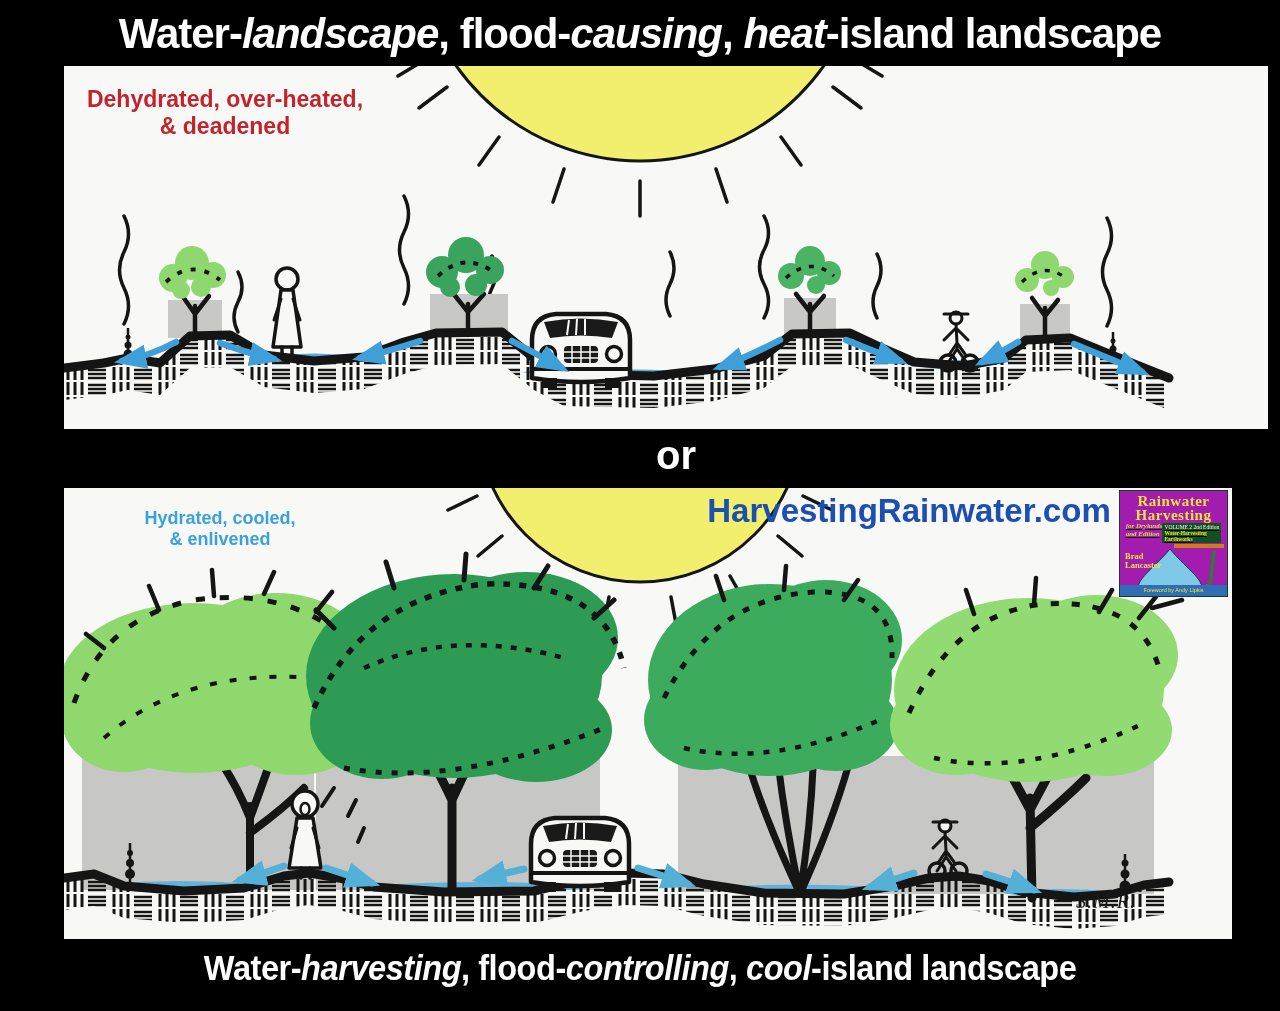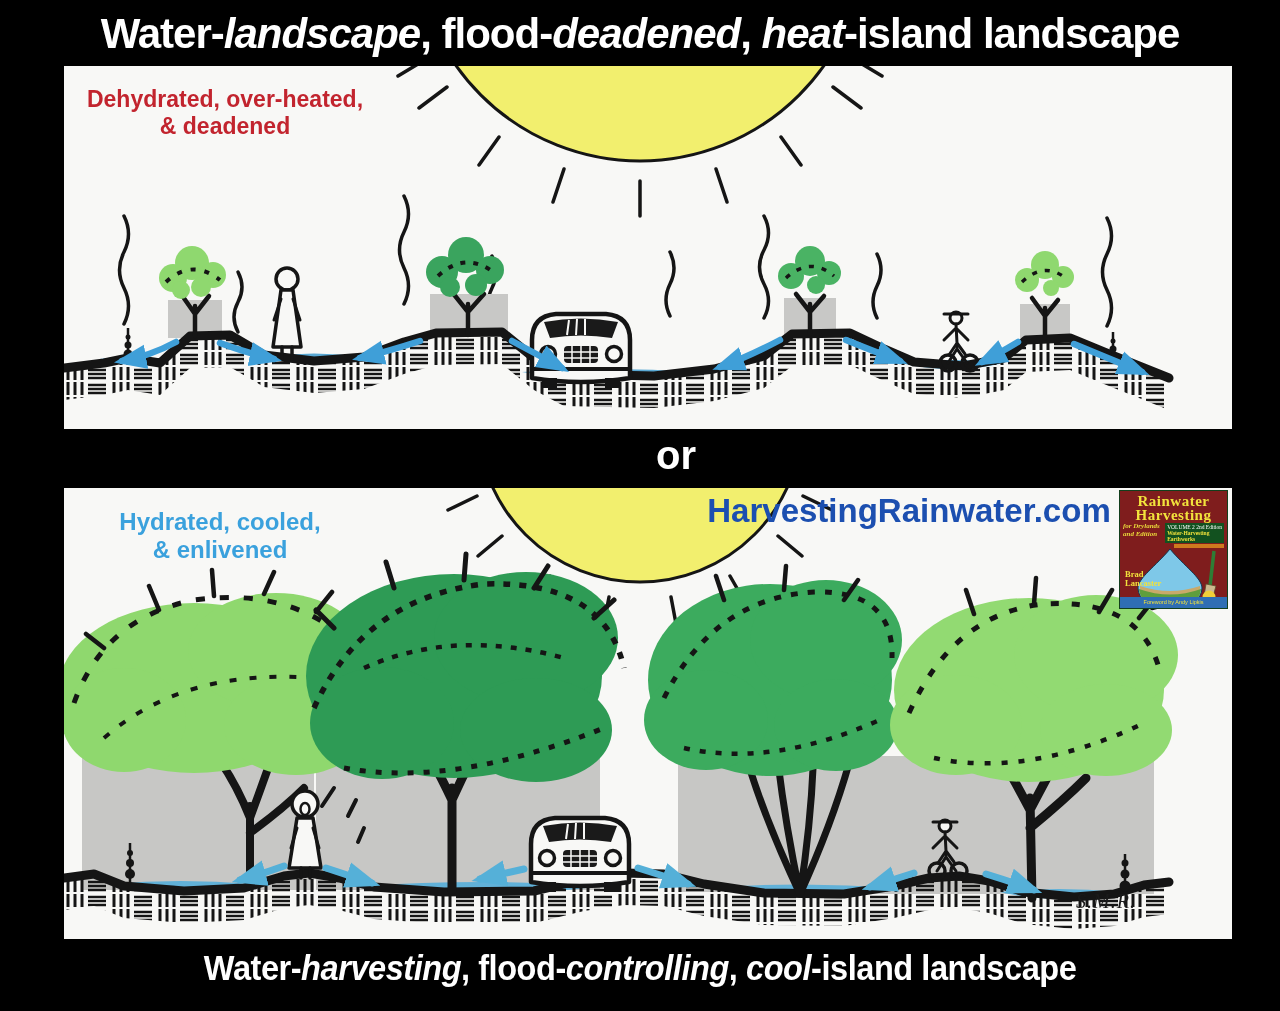--- a/index.html
+++ b/index.html
@@ -7,50 +7,50 @@
     width:1280px;height:1011px;background:#000;position:relative;overflow:hidden;
     font-family:"Liberation Sans",sans-serif;
   }
   .title{position:absolute;left:0;width:1280px;text-align:center;color:#fff;font-weight:bold;white-space:nowrap;}
   #title-top{top:10px;font-size:42px;letter-spacing:-1px;}
   #title-bottom{top:948px;font-size:35px;letter-spacing:-0.5px;}
   #title-bottom .squeeze{display:inline-block;transform:scaleX(.93);transform-origin:center;}
   .it{font-style:italic;}
   #or-divider{position:absolute;top:433px;left:0;width:1280px;text-align:center;color:#fff;font-weight:bold;font-size:40px;margin-left:36px;}
   .panel{position:absolute;left:64px;width:1168px;background:#f8f8f6;}
-  #panel-top{top:66px;height:363px;}
+  #panel-top{top:66px;height:363px;padding-left:36px;}
   #panel-bottom{top:488px;height:451px;}
   svg.art{position:absolute;left:0;top:0;z-index:1;}
   .caption{position:absolute;z-index:2;font-weight:bold;text-align:center;line-height:1.18;}
   #cap-top{left:20px;top:20px;width:282px;font-size:23px;color:#c2242e;}
-  #cap-bottom{left:16px;top:20px;width:280px;font-size:24px;color:#3aa1dd;}
+  #cap-bottom{left:16px;top:20px;width:280px;font-size:18px;color:#3aa1dd;}
   #website{position:absolute;z-index:2;left:640px;top:4px;width:410px;text-align:center;
     font-size:33px;font-weight:bold;color:#1c4fb0;cursor:pointer;}
   #signature{position:absolute;z-index:2;left:1012px;top:402px;
     font-family:"Liberation Serif",serif;font-style:italic;font-size:20px;color:#1a1a1a;letter-spacing:1px;}
   
-  .book{position:absolute;z-index:3;left:1055px;top:2px;width:109px;height:119px;
-    background:#7f1d1d;box-sizing:border-box;border:1px solid #123f1c;
+  .book{position:absolute;z-index:3;left:1055px;top:2px;width:109px;height:107px;
+    background:#a21caf;box-sizing:border-box;border:1px solid #123f1c;
     font-family:"Liberation Serif",serif;overflow:hidden;cursor:pointer;}
   .bk-t{color:#f2e33c;font-weight:bold;font-size:15px;line-height:14px;text-align:center;margin-top:3px;letter-spacing:.5px;}
-  .bk-row{display:flex;justify-content:space-between;align-items:flex-start;padding:1px 3px 0 3px;}
+  .bk-row{display:flex;justify-content:center;align-items:flex-start;padding:1px 3px 0 3px;text-decoration:underline;}
   .bk-sub{color:#e9d83a;font-style:italic;font-size:7px;line-height:7.5px;font-weight:bold;text-align:left;}
   .bk-volbox{background:#12511f;padding:1px 2px;font-size:5.5px;line-height:6px;color:#fff;text-align:left;}
   .bk-volbox .l2{color:#f2e33c;font-weight:bold;}
   .bk-strip{height:4px;background:#cf7a1e;width:50px;margin:1px 3px 0 auto;}
   .bk-art{display:block;margin:0 auto;width:100px;height:56px;}
-  .bk-auth{position:absolute;left:5px;bottom:20px;color:#f2e33c;font-weight:bold;font-size:8.5px;line-height:9px;text-align:left;}
+  .bk-auth{position:absolute;left:5px;bottom:26px;color:#f2e33c;font-weight:bold;font-size:8.5px;line-height:9px;text-align:left;}
   .bk-foot{position:absolute;left:0;bottom:0;width:100%;height:11px;background:#2f6eb4;
     color:#f2e33c;font-size:5.5px;line-height:11px;text-align:center;font-family:"Liberation Sans",sans-serif;}
 </style>
 </head>
 <body>
 
 <div class="title" id="title-top">
-  <span>Water-</span><span class="it">landscape</span><span>, flood-</span><span class="it">deadened</span><span>, </span><span class="it">heat</span><span>-island landscape</span>
+  <span>Water-</span><span class="it">landscape</span><span>, flood-</span><span class="it">causing</span><span>, </span><span class="it">heat</span><span>-island landscape</span>
 </div>
 
 <div class="panel" id="panel-top">
   <div class="caption" id="cap-top">
     <span>Dehydrated, over-heated,</span><br>
     <span>&amp; deadened</span>
   </div>
 
   <svg class="art" width="1168" height="363" viewBox="0 0 1168 363">
     <defs>

